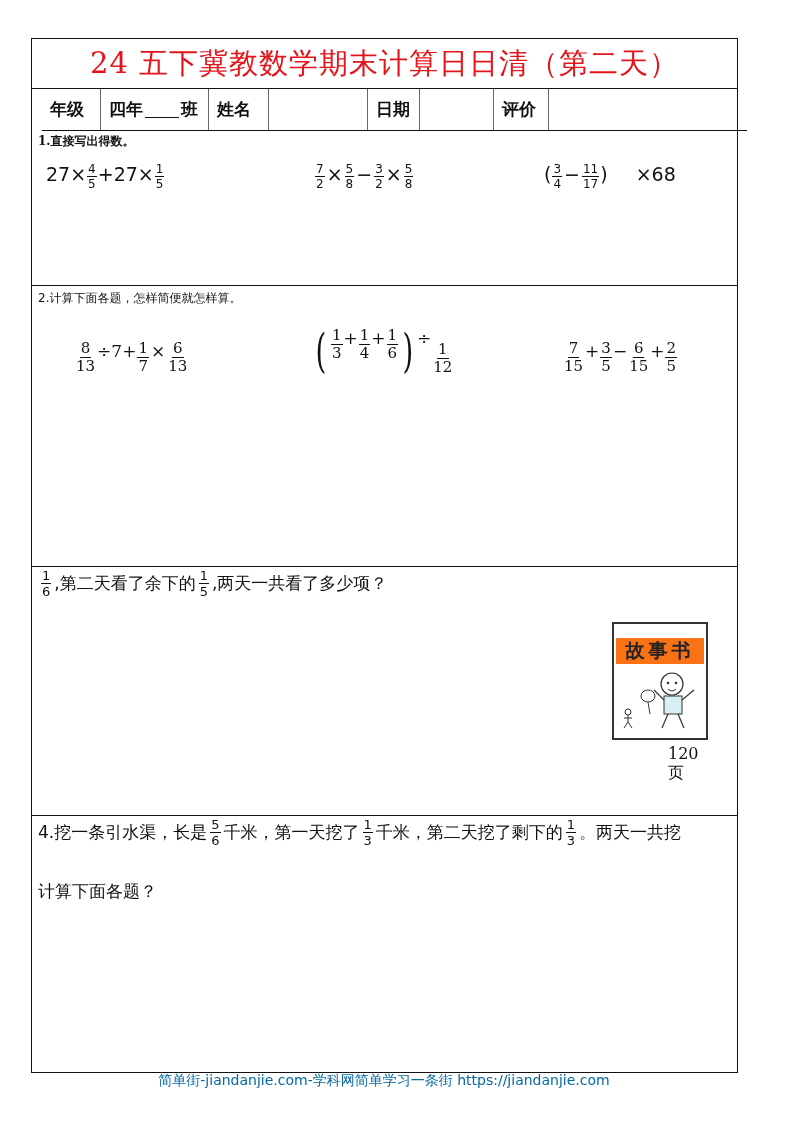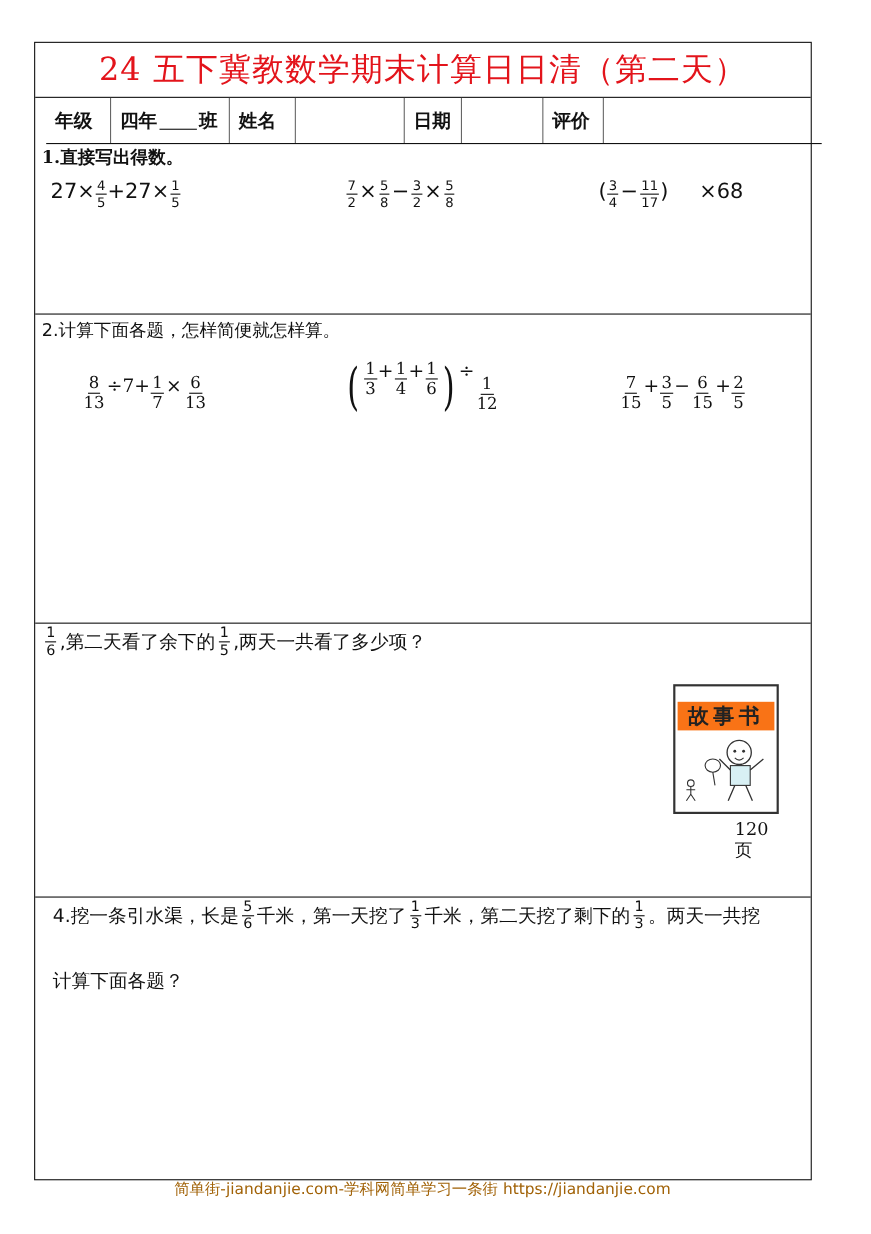--- a/index.html
+++ b/index.html
@@ -13,43 +13,43 @@
   .title { font-family: "DejaVu Serif", "Liberation Serif", serif; font-weight: normal;
            font-size: 29px; color: #e3141b; letter-spacing: 1px; }
   .info-row { position: absolute; left: 10px; top: 50px; width: 100%; height: 42px;
               border-bottom: 1.5px solid #111; box-sizing: border-box; display: flex; }
   .info-cell { height: 100%; border-right: 1.5px solid #666; box-sizing: border-box;
                display: flex; align-items: center; padding-left: 8px;
                font-family: "DejaVu Serif", "Liberation Serif", serif; font-weight: bold; font-size: 17px; }
   .info-cell:last-child { border-right: none; }
   .blank-line { display: inline-block; width: 34px; border-bottom: 1.5px solid #111; height: 16px; margin: 0 2px; }
   .section { position: absolute; left: 0; width: 100%; border-bottom: 1.5px solid #111; box-sizing: border-box; }
-  .section:last-child { border-bottom: none; margin-left: 10px; }
-  .q-head { position: absolute; left: 6px; font-size: 16px; }
+  .section:last-child { border-bottom: none; }
+  .q-head { position: absolute; left: 6px; font-size: 12px; }
   .q-head.bold { font-family: "DejaVu Serif", "Liberation Serif", serif; font-weight: bold; }
   .expr { position: absolute; display: flex; align-items: flex-start; font-size: 19px; white-space: nowrap; }
   .expr.serif { font-family: "DejaVu Serif", "Liberation Serif", serif; font-size: 17px; }
   .frac { display: inline-flex; flex-direction: column; align-items: center; vertical-align: middle;
           line-height: 1; margin: 0 1px; }
   .frac .num { border-bottom: 1px solid #111; padding: 0 1px 1px; }
   .frac .den { padding: 1px 1px 0; }
   .frac.small { font-size: 12px; }
   .frac.mid { font-size: 15px; }
   .op { margin: 0 1px; }
   .bracket { font-size: 46px; line-height: 1; transform: scaleX(0.6); display: inline-block; }
   .q-text { position: absolute; left: 6px; font-size: 17px; display: flex; align-items: center; white-space: nowrap; }
   .q-text .frac { font-size: 13px; margin: 0 3px; }
   .book { position: absolute; left: 580px; top: 55px; width: 100px; height: 120px; }
   .book-body { position: absolute; left: 0; top: 0; width: 96px; height: 118px; border: 2px solid #333;
                background: #fff; box-sizing: border-box; }
   .book-band { position: absolute; left: 2px; top: 14px; width: 88px; height: 26px; background: #f97316;
                display: flex; align-items: center; justify-content: center; font-weight: bold; font-size: 19px;
                letter-spacing: 4px; color: #222; font-family: "DejaVu Serif", "Liberation Serif", serif; }
   .book-caption { position: absolute; left: 16px; top: 122px; font-family: "DejaVu Serif", "Liberation Serif", serif; font-size: 16px; margin-left: 40px; }
-  .footer { position: absolute; left: 0; top: 1072px; width: 768px; text-align: center; font-size: 14px; color: #a16207; }
+  .footer { position: absolute; left: 0; top: 1072px; width: 768px; text-align: center; font-size: 14px; color: #0369a1; }
 </style>
 </head>
 <body>
 
 <div class="sheet">
   <div class="title-row">
     <span class="title">24 五下冀教数学期末计算日日清（第二天）</span>
   </div>
 
   <div class="info-row">

